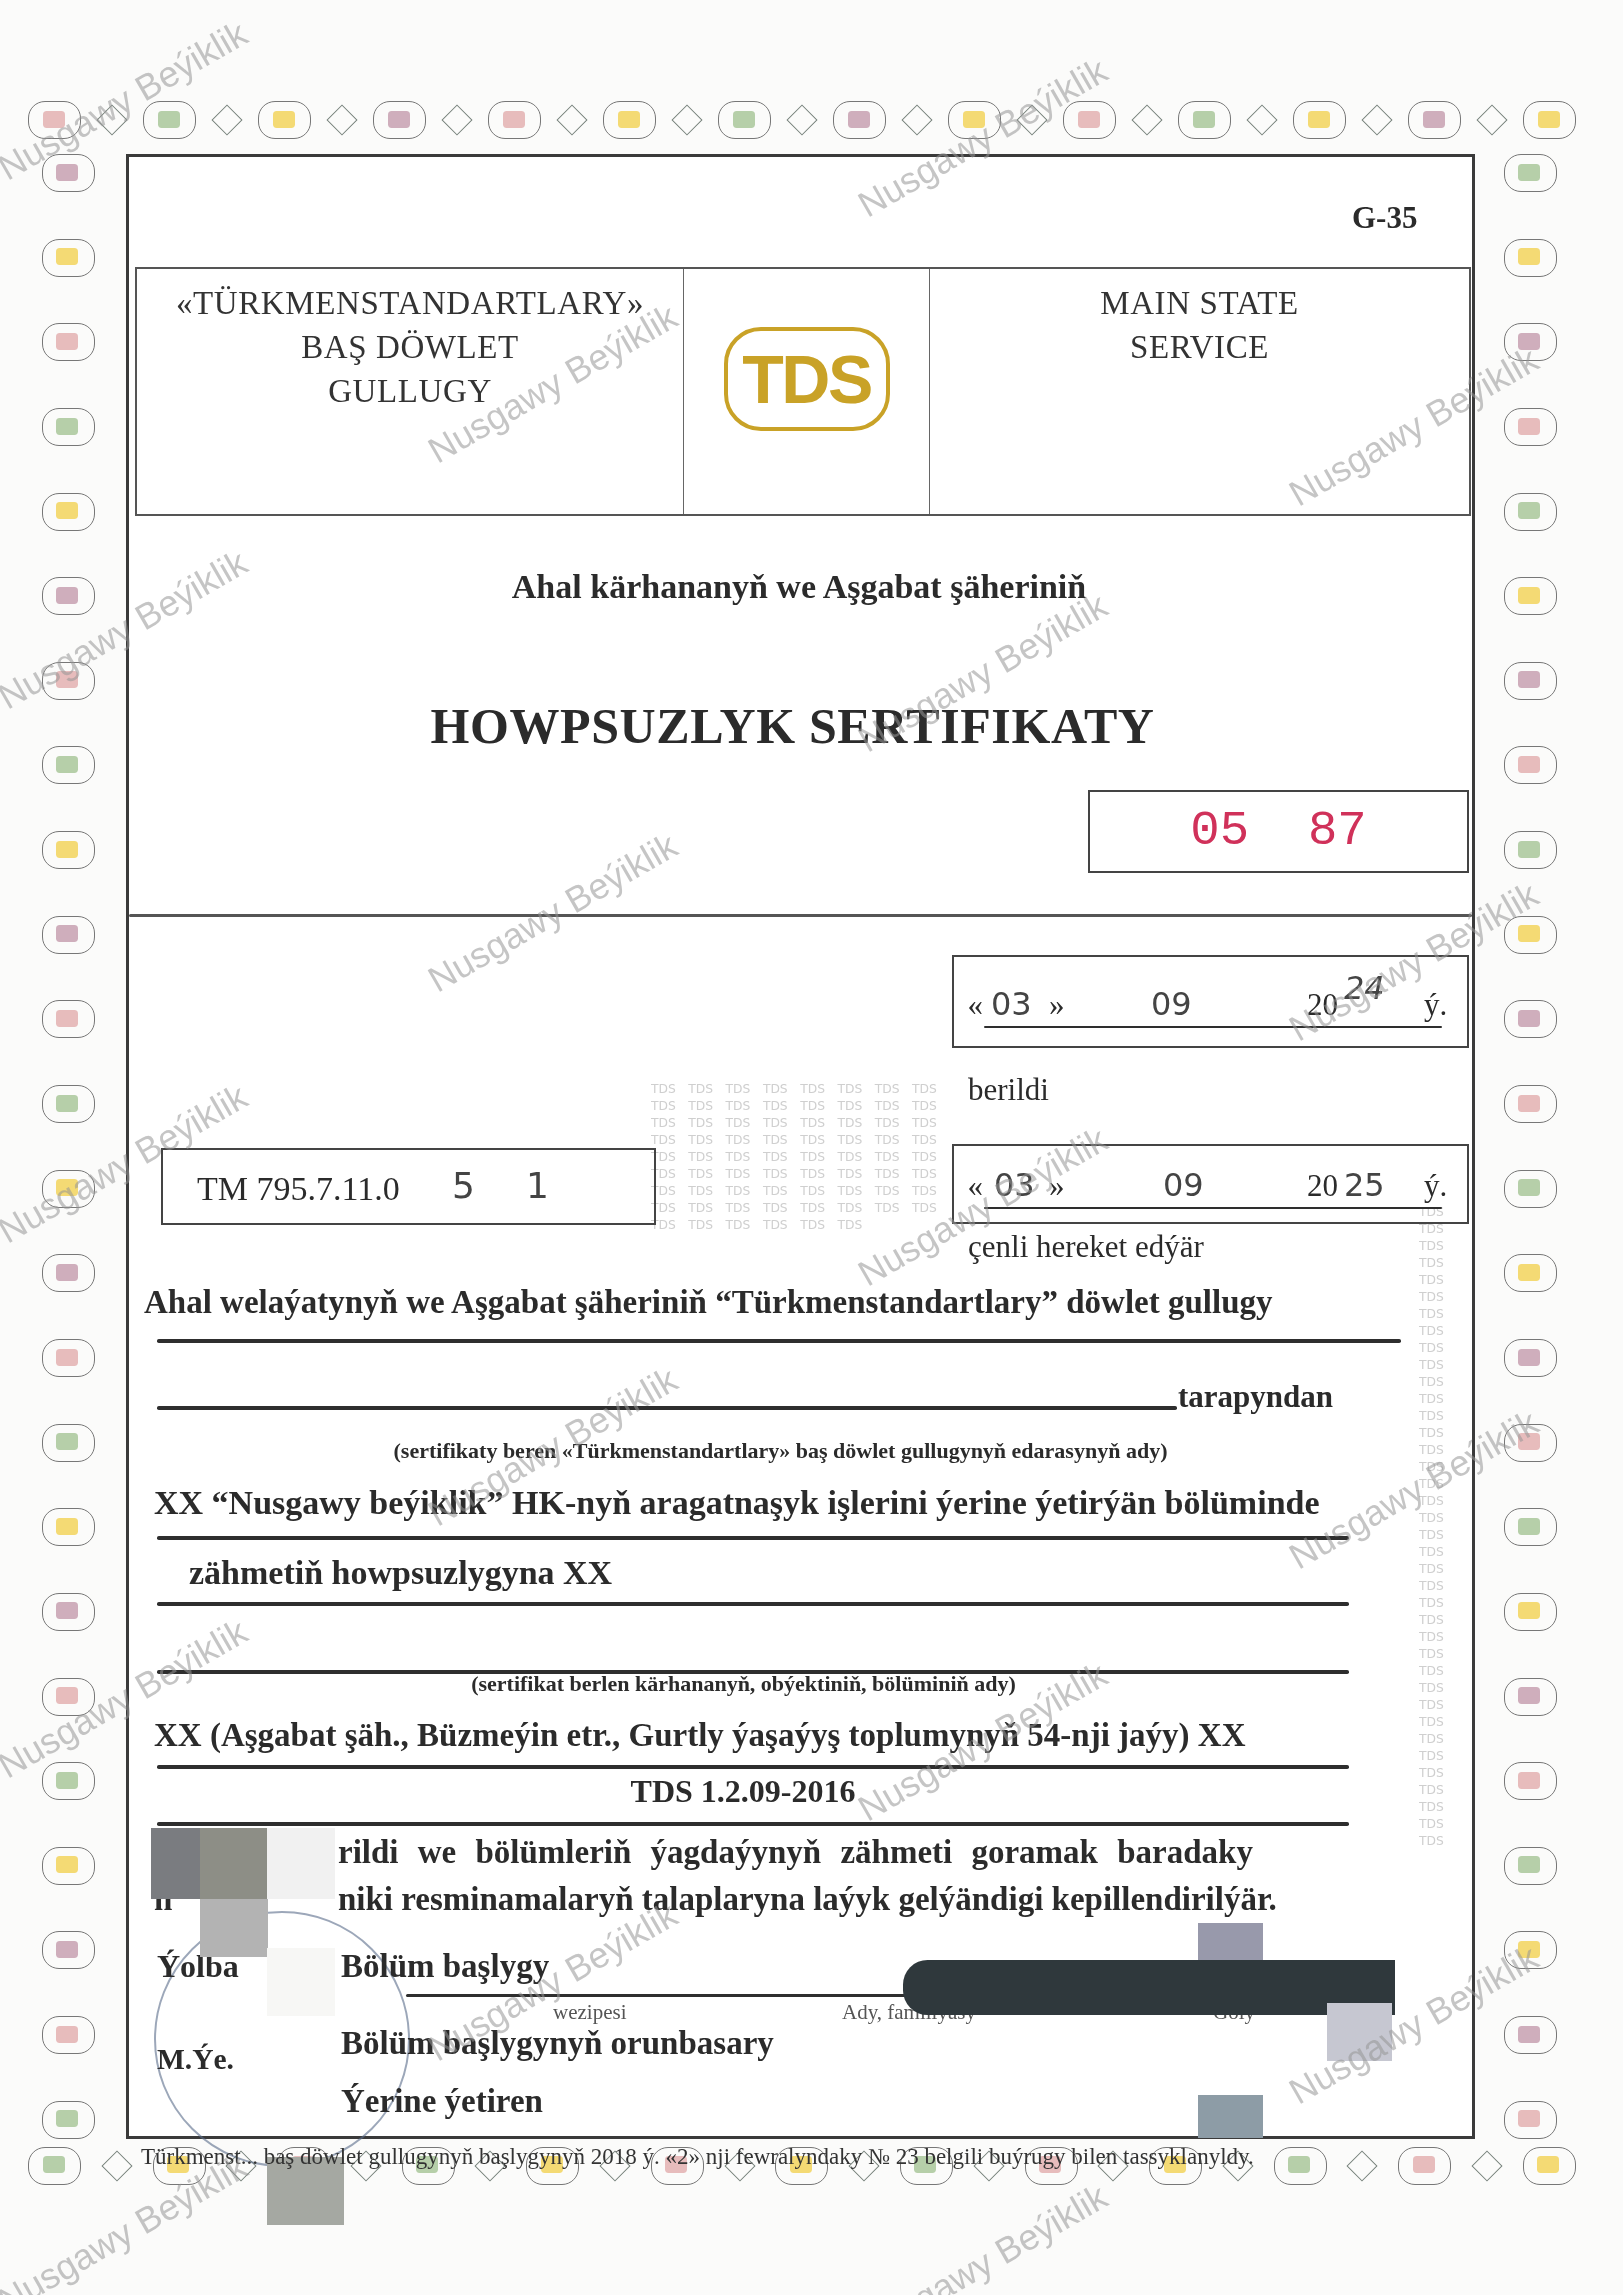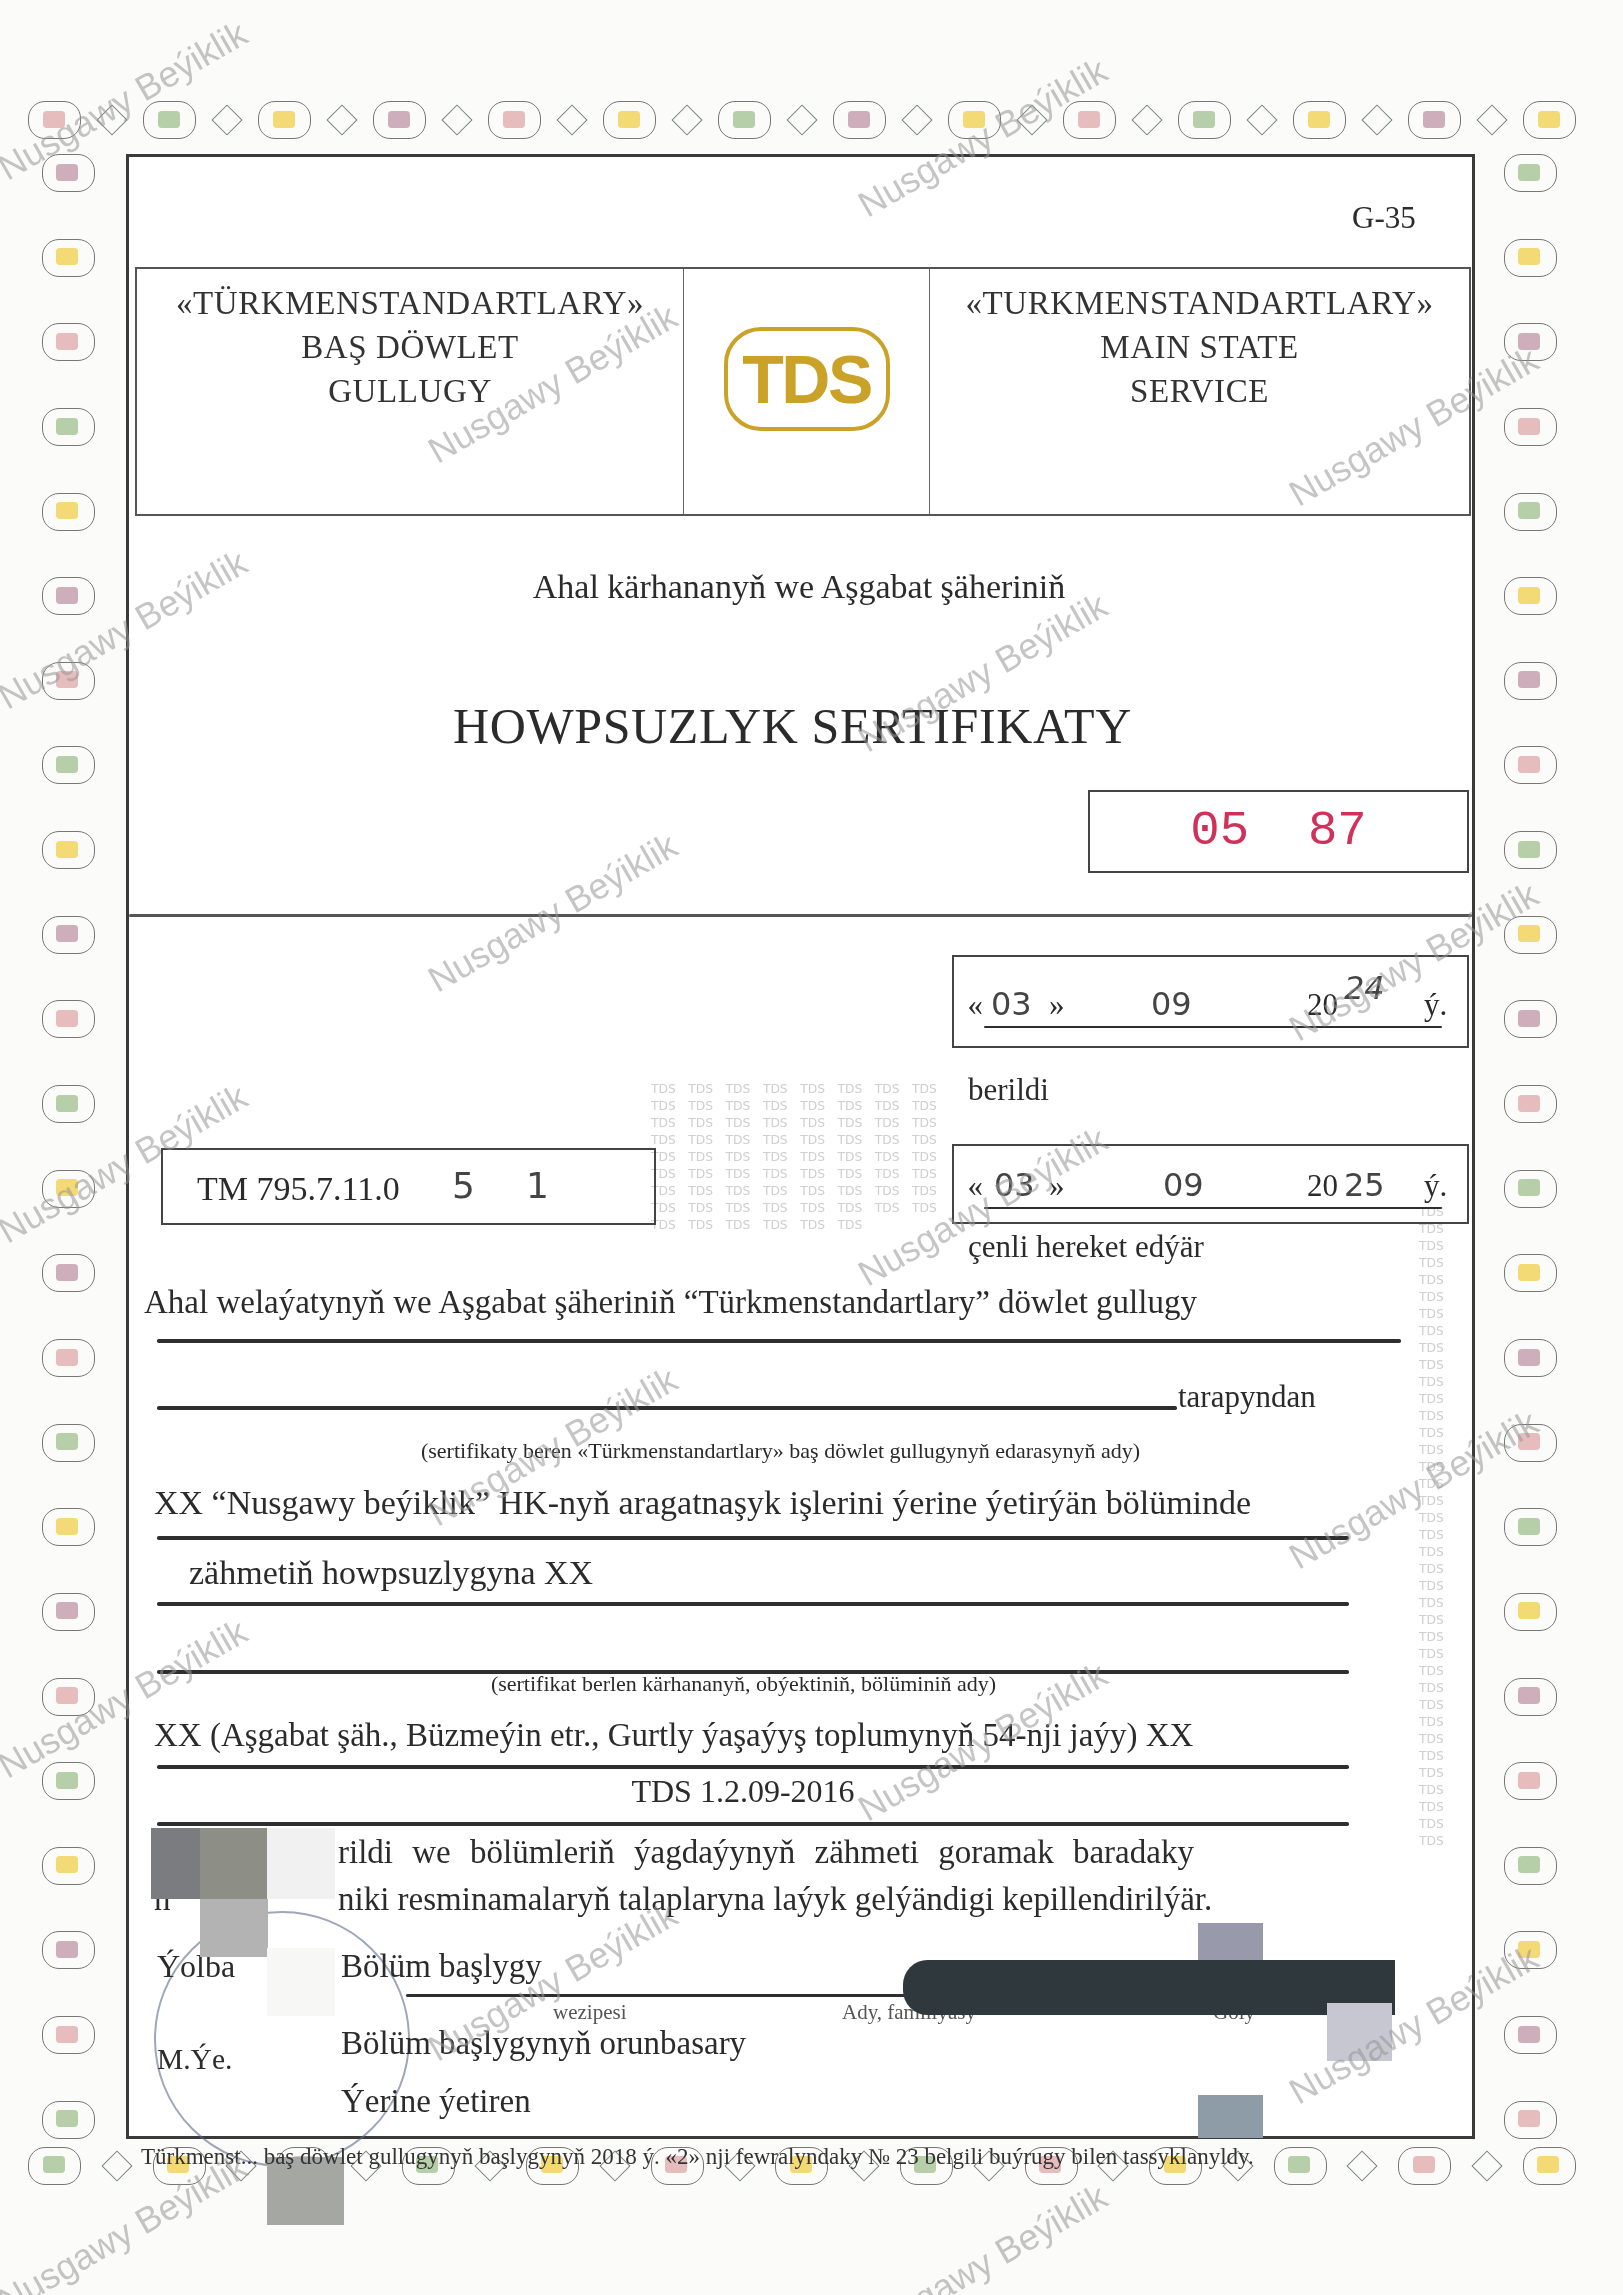--- a/index.html
+++ b/index.html
@@ -14,21 +14,21 @@
   .knot{width:22px;height:22px;border:1.8px solid #3d4d44;transform:rotate(45deg);box-sizing:border-box;opacity:.7;}
   
   .frame{position:absolute;left:126px;top:154px;width:1349px;height:1985px;border:3.1px solid #3a3a3a;box-sizing:border-box;background:#fff;}
   .hdr-box{position:absolute;left:135px;top:267px;width:1336px;height:249px;border:2.5px solid #555;box-sizing:border-box;display:flex;}
   .hdr-cell{border-right:1.8px solid #666;box-sizing:border-box;display:flex;flex-direction:column;align-items:center;padding-top:12.3px;font-size:33px;line-height:44px;color:#333;text-align:center;letter-spacing:0.6px;}
   .hdr-cell:last-child{border-right:none;}
   .tds-logo{margin-top:46px;width:166px;height:104px;border:4.9px solid #c9a227;border-radius:37px;display:flex;align-items:center;justify-content:center;font-size:68px;font-weight:bold;color:#c9a227;box-sizing:border-box;font-family:"Liberation Sans",sans-serif;letter-spacing:-2.5px;}
   .center{text-align:center;}
   .boxed{position:absolute;border:2.5px solid #444;box-sizing:border-box;}
   .line{position:absolute;height:3.7px;background:#2e2e2e;border-radius:1.8px;}
-  .bold{font-weight:normal;}
+  .bold{font-weight:bold;}
   .hand{font-family:"DejaVu Sans",sans-serif;color:#444;font-weight:normal;}
   .tds-pattern{position:absolute;color:#cfcfcf;font-size:12.3px;line-height:17px;font-family:"DejaVu Sans",sans-serif;word-spacing:8.6px;overflow:hidden;}
   .redact{position:absolute;}
   .wm{position:absolute;color:rgba(150,150,150,.55);font-family:"Liberation Sans",sans-serif;font-size:36px;transform:rotate(-30deg);transform-origin:left bottom;white-space:nowrap;pointer-events:none;}
   .seal{position:absolute;border:2.5px solid #5a6c8a;border-radius:50%;opacity:.6;}
 </style>
 </head>
 <body>
 
 <div class="orn-band" style="left:28px;top:86px;width:1548px;height:68px;">
@@ -155,21 +155,20 @@
 <div class="hdr-box">
   <div class="hdr-cell" style="width:547px;">
     <div>«TÜRKMENSTANDARTLARY»</div>
     <div>BAŞ DÖWLET</div>
     <div>GULLUGY</div>
   </div>
   <div class="hdr-cell" style="width:246px;">
     <div class="tds-logo">TDS</div>
   </div>
   <div class="hdr-cell" style="flex:1;">
-    <div>«TURKMENSTANDARTLARY»</div>
     <div>MAIN STATE</div>
     <div>SERVICE</div>
   </div>
 </div>
 
 <div class="abs center bold" style="left:369px;top:562px;width:860px;font-size:34px;line-height:50px;">
   <div>Ahal kärhananyň we Aşgabat şäheriniň</div>
 </div>
 
 <div class="abs center bold" style="left:344px;top:697px;width:897px;font-size:50px;letter-spacing:0.6px;">HOWPSUZLYK SERTIFIKATY</div>

